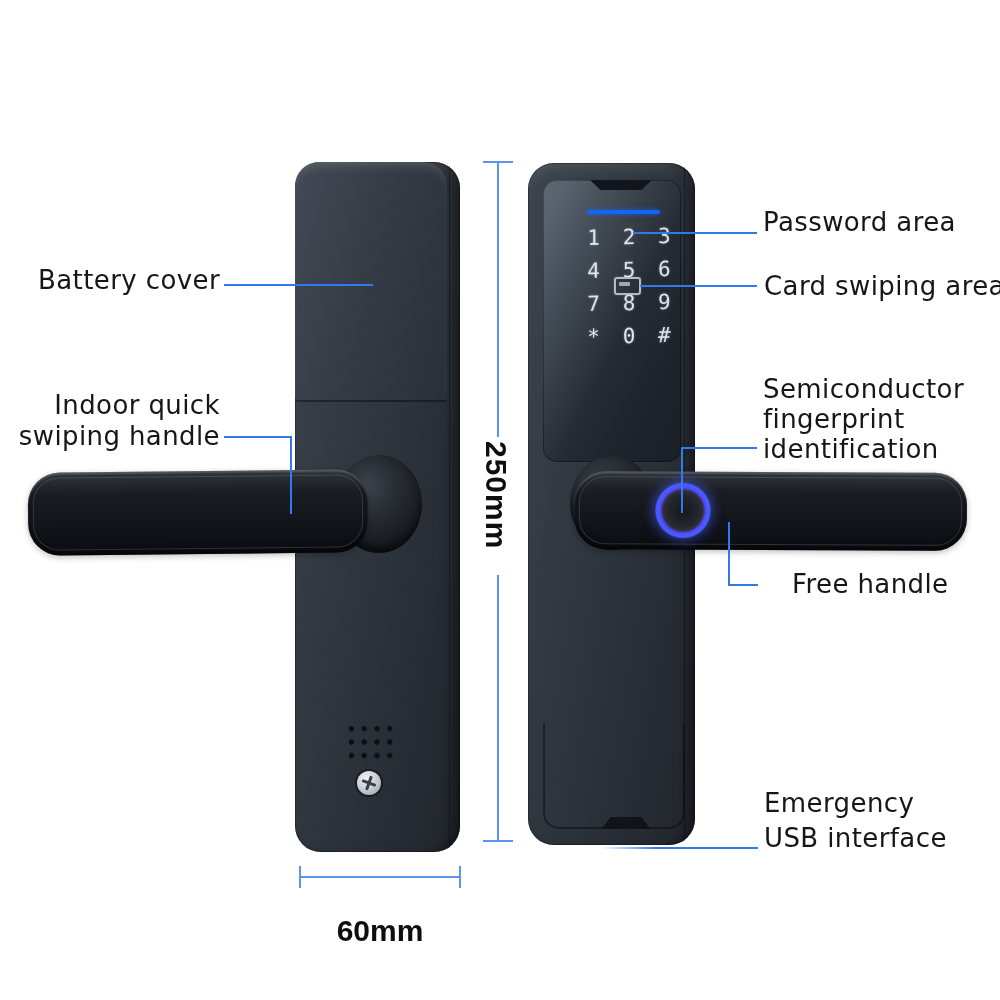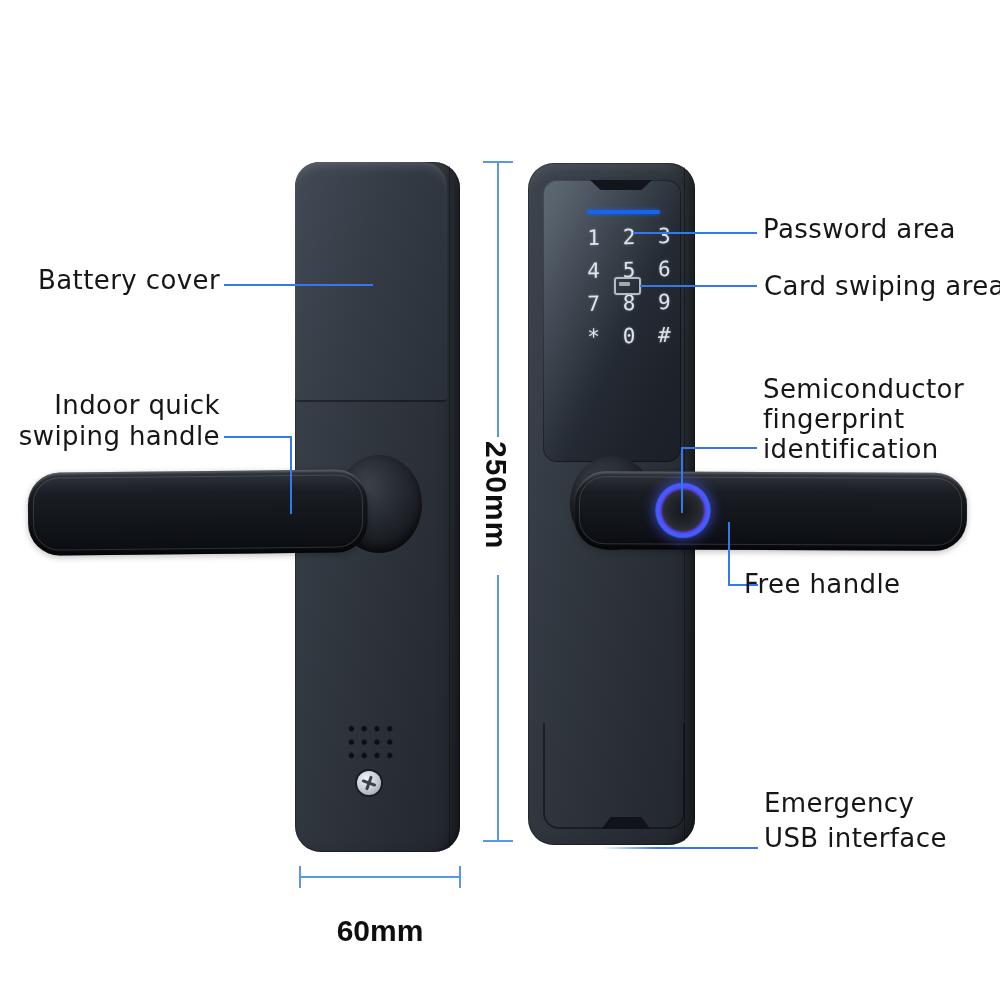--- a/index.html
+++ b/index.html
@@ -99,24 +99,24 @@
   .l-free-v{left:728px;top:522px;width:2px;height:64px;}
   .l-free-h{left:728px;top:584px;width:30px;height:2px;}
   .l-usb{left:602px;top:847px;width:156px;height:2px;
     background:linear-gradient(90deg,rgba(50,121,238,0) 0%,var(--accent-blue) 35%);}
 
   
   .lbl{position:absolute;font-size:26px;color:var(--label-text);letter-spacing:.4px;
     white-space:nowrap;font-weight:400;}
   .lbl-battery{left:20px;top:265px;width:200px;text-align:right;}
   .lbl-indoor{left:0;top:390px;width:220px;text-align:right;line-height:31px;}
-  .lbl-pass{left:763px;top:214px;text-align:right;}
+  .lbl-pass{left:763px;top:207px;text-align:right;}
   .lbl-card{left:764px;top:271px;}
   .lbl-semi{left:763px;top:374px;line-height:30px;}
-  .lbl-free{left:744px;top:569px;}
+  .lbl-free{left:792px;top:569px;}
   .lbl-usb{left:764px;top:786px;line-height:35px;}
 
   
   .dim{position:absolute;background:var(--dimension-blue);}
   .dv1{left:497px;top:162px;width:2px;height:275px;}
   .dv2{left:497px;top:575px;width:2px;height:266px;}
   .dvt{left:483px;top:161px;width:30px;height:2px;}
   .dvb{left:483px;top:840px;width:30px;height:2px;}
   .dh{left:300px;top:876px;width:160px;height:2px;}
   .dhl{left:299px;top:866px;width:2px;height:22px;}

